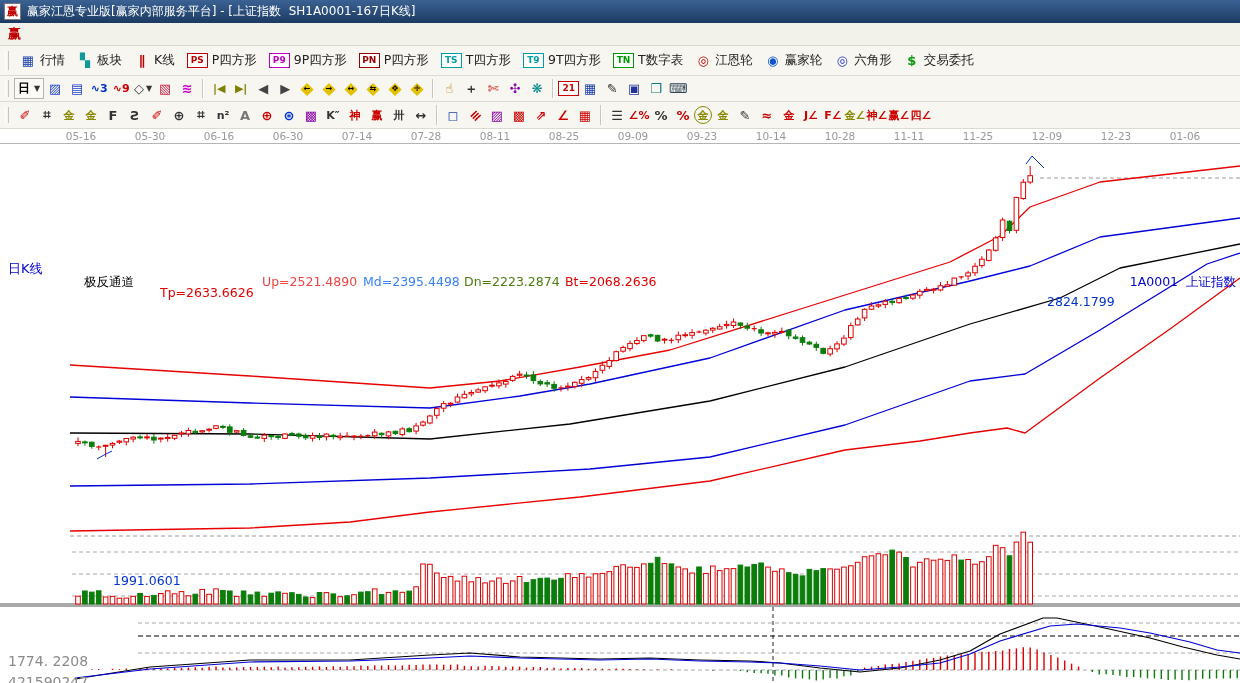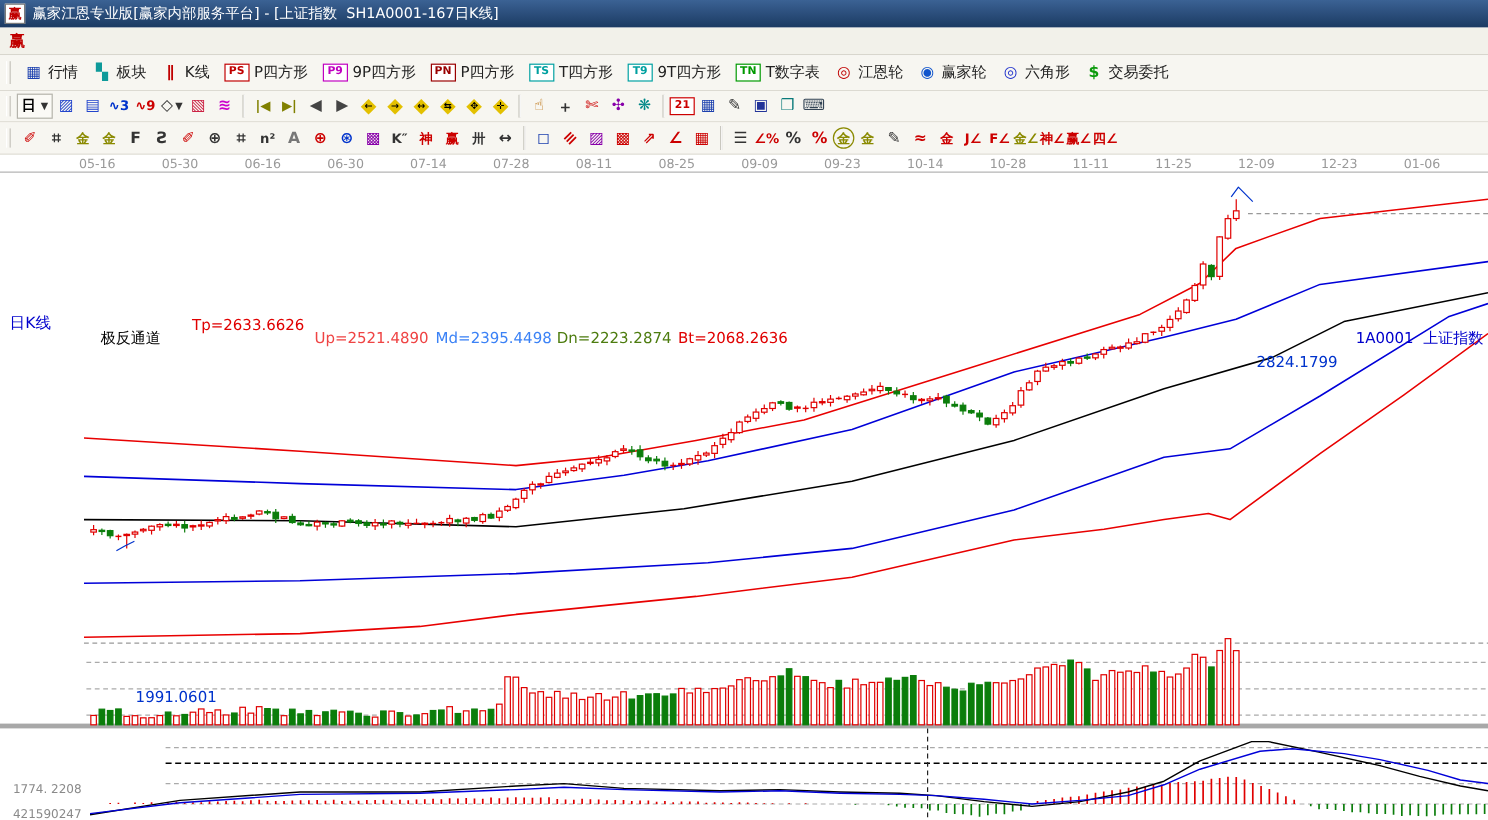--- a/index.html
+++ b/index.html
@@ -23,21 +23,21 @@
   .itbtn.small{font-size:11px}
   .itbtn .rot{display:inline-block;transform:rotate(-45deg)}
   .dia{position:relative;width:22px;height:20px;display:inline-flex;align-items:center;justify-content:center}
   .dia .d{color:#e3c000;font-size:17px;line-height:17px}
   .dia .a{position:absolute;left:50%;top:50%;transform:translate(-50%,-54%);font-size:8px;color:#000;font-weight:bold}
   .drop{font-size:8px;color:#333;margin-left:2px}
   .period-box{border:1px solid #b5b3ab;background:#fbfaf6;display:inline-flex;align-items:center;padding:1px 3px;gap:2px;font-size:12px;font-weight:bold}
   .chart{position:absolute;left:0;top:129px;width:1240px;height:554px;background:#fff}
   svg{position:absolute;left:0;top:0}
   .clbl{position:absolute;font-size:12.5px;white-space:pre;z-index:3}
-  .rlbl{position:absolute;font-size:10px;color:#8a8a8a;text-align:right;white-space:pre;z-index:3}
+  .rlbl{position:absolute;font-size:14px;color:#8a8a8a;text-align:right;white-space:pre;z-index:3}
 </style>
 </head>
 <body>
 
 <div class="titlebar">
   <span class="app-icon">赢</span>
   <span class="title-text">赢家江恩专业版[赢家内部服务平台] - [上证指数  SH1A0001-167日K线]</span>
 </div>
 
 <div class="menubar">
@@ -813,21 +813,21 @@
       <text x="840" y="140" text-anchor="middle" font-size="10.5" fill="#999999" font-family="DejaVu Sans, sans-serif">10-28</text>
       <text x="909" y="140" text-anchor="middle" font-size="10.5" fill="#999999" font-family="DejaVu Sans, sans-serif">11-11</text>
       <text x="978" y="140" text-anchor="middle" font-size="10.5" fill="#999999" font-family="DejaVu Sans, sans-serif">11-25</text>
       <text x="1047" y="140" text-anchor="middle" font-size="10.5" fill="#999999" font-family="DejaVu Sans, sans-serif">12-09</text>
       <text x="1116" y="140" text-anchor="middle" font-size="10.5" fill="#999999" font-family="DejaVu Sans, sans-serif">12-23</text>
       <text x="1185" y="140" text-anchor="middle" font-size="10.5" fill="#999999" font-family="DejaVu Sans, sans-serif">01-06</text>
     </svg>
 
   <span class="clbl" style="left:8px;top:131px;color:#0000cc;font-size:13px">日K线</span>
   <span class="clbl" style="left:84px;top:145px;color:#000">极反通道</span>
-  <span class="clbl" style="left:160px;top:134px;color:#e00000">Tp=2633.6626</span>
+  <span class="clbl" style="left:160px;top:156px;color:#e00000">Tp=2633.6626</span>
   <span class="clbl" style="left:262px;top:145px;color:#ef4444">Up=2521.4890</span>
   <span class="clbl" style="left:363px;top:145px;color:#3b82f6">Md=2395.4498</span>
   <span class="clbl" style="left:464px;top:145px;color:#4d7c0f">Dn=2223.2874</span>
   <span class="clbl" style="left:565px;top:145px;color:#e00000">Bt=2068.2636</span>
   <span class="clbl" style="right:4px;top:145px;color:#0000cc">1A0001  上证指数</span>
 
   <span class="clbl" style="left:1047px;top:165px;color:#0033cc">2824.1799</span>
   <span class="clbl" style="left:113px;top:444px;color:#0033cc">1991.0601</span>
   <span class="rlbl" style="left:8px;top:524px;width:60px">1774. 2208</span>
 

